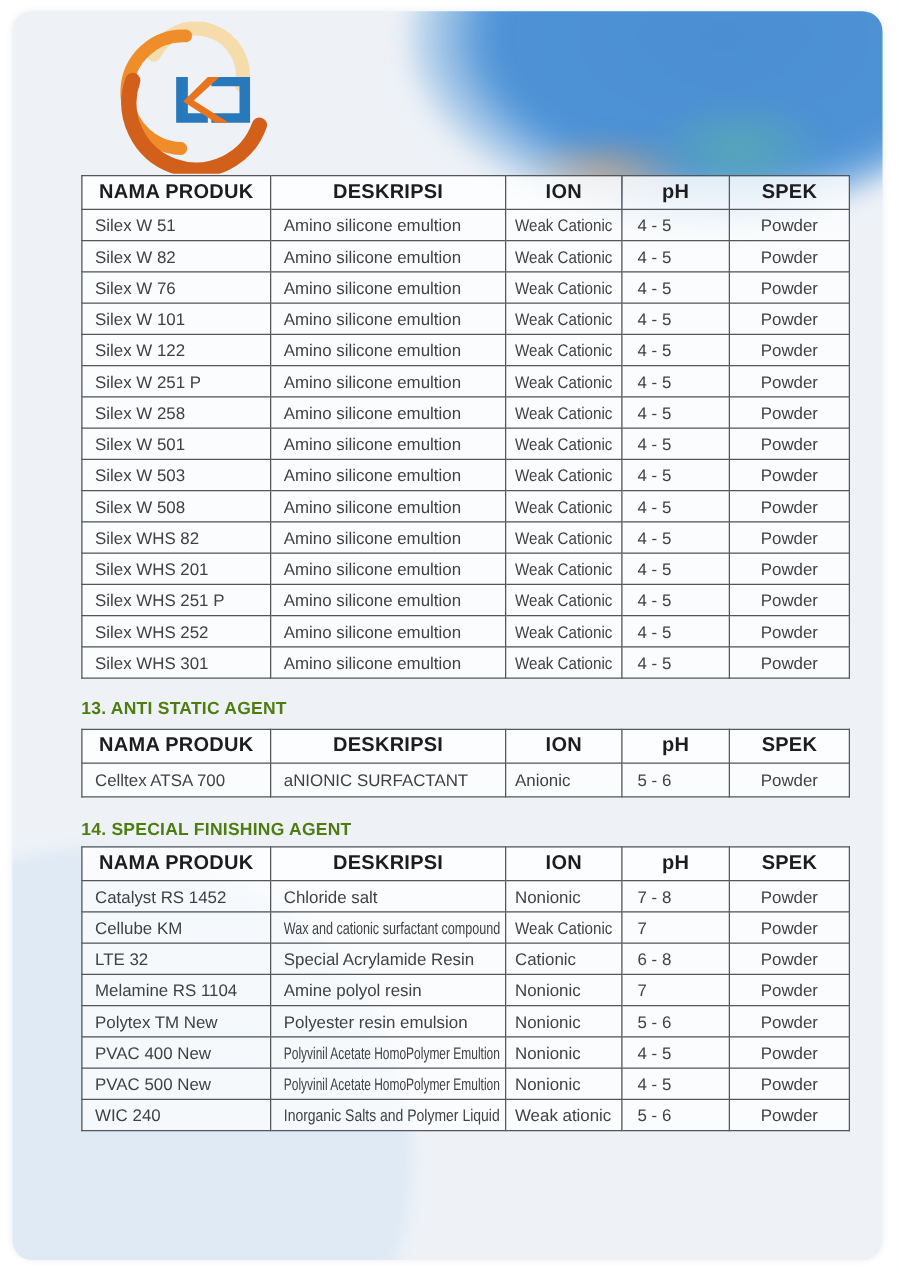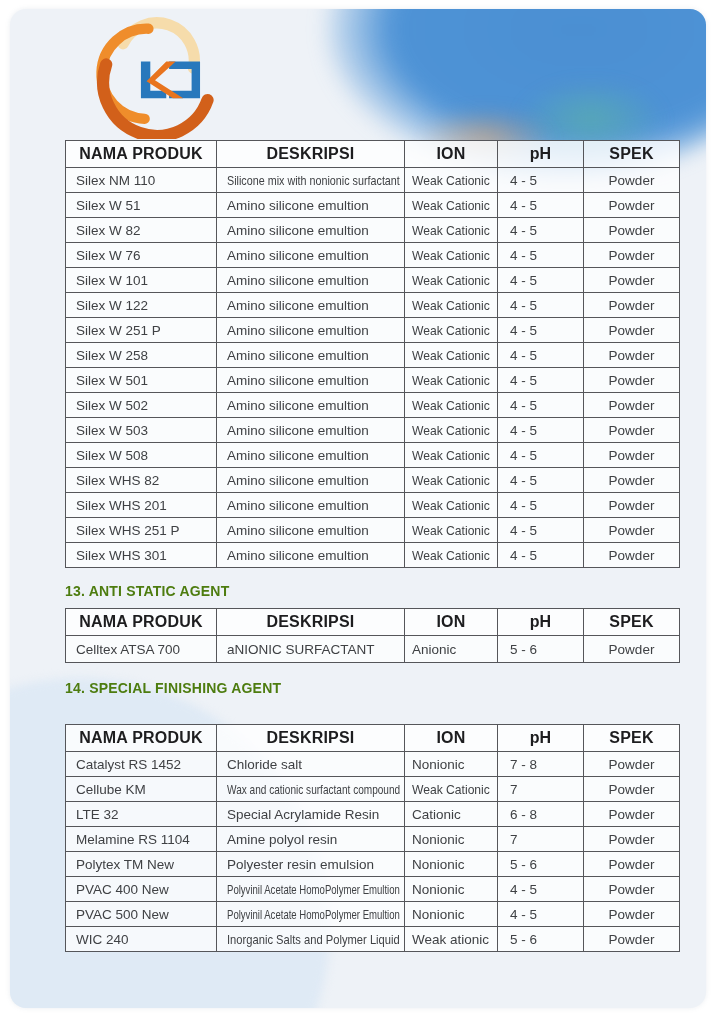--- a/index.html
+++ b/index.html
@@ -30,21 +30,21 @@
      background:rgba(255,255,255,.82);letter-spacing:.2px;}
   td{height:24px;font-size:13.5px;color:#3f4144;background:rgba(255,255,255,.72);vertical-align:middle;}
   td .fit{display:inline-block;white-space:nowrap;transform-origin:left center;}
   td.c0 .fit{margin-left:10px;}
   td.c1 .fit{margin-left:10px;}
   td.c2 .fit{margin-left:7px;}
   td.c3 .fit{margin-left:12px;}
   td.c4{text-align:center;}
   td.c4 .fit{transform-origin:center center;}
   .section-heading{font-size:14px;font-weight:bold;color:#4d7c0f;letter-spacing:.2px;margin:15px 0 9px 0;}
-  .section-heading.second{margin:17px 0 28px 0;}
+  .section-heading.second{margin:17px 0 6px 0;}
   table.t13 td{height:26px;}
 </style>
 </head>
 <body>
 
 <div class="page">
 
   <div class="blob-blue"></div>
   <div class="blob-teal"></div>
   <div class="blob-orange"></div>
@@ -81,27 +81,20 @@
         <tr>
           <th>NAMA PRODUK</th>
           <th>DESKRIPSI</th>
           <th>ION</th>
           <th>pH</th>
           <th>SPEK</th>
         </tr>
       </thead>
       <tbody>
           <tr>
-            <td class="c0"><span class="fit">Silex NM 110</span></td>
-            <td class="c1"><span class="fit" style="transform: scaleX(0.797);">Silicone mix with nonionic surfactant</span></td>
-            <td class="c2"><span class="fit" style="transform: scaleX(0.897);">Weak Cationic</span></td>
-            <td class="c3"><span class="fit">4 - 5</span></td>
-            <td class="c4"><span class="fit">Powder</span></td>
-          </tr>
-          <tr>
             <td class="c0"><span class="fit">Silex W 51</span></td>
             <td class="c1"><span class="fit">Amino silicone emultion</span></td>
             <td class="c2"><span class="fit" style="transform: scaleX(0.897);">Weak Cationic</span></td>
             <td class="c3"><span class="fit">4 - 5</span></td>
             <td class="c4"><span class="fit">Powder</span></td>
           </tr>
           <tr>
             <td class="c0"><span class="fit">Silex W 82</span></td>
             <td class="c1"><span class="fit">Amino silicone emultion</span></td>
             <td class="c2"><span class="fit" style="transform: scaleX(0.897);">Weak Cationic</span></td>
@@ -144,27 +137,20 @@
             <td class="c4"><span class="fit">Powder</span></td>
           </tr>
           <tr>
             <td class="c0"><span class="fit">Silex W 501</span></td>
             <td class="c1"><span class="fit">Amino silicone emultion</span></td>
             <td class="c2"><span class="fit" style="transform: scaleX(0.897);">Weak Cationic</span></td>
             <td class="c3"><span class="fit">4 - 5</span></td>
             <td class="c4"><span class="fit">Powder</span></td>
           </tr>
           <tr>
-            <td class="c0"><span class="fit">Silex W 502</span></td>
-            <td class="c1"><span class="fit">Amino silicone emultion</span></td>
-            <td class="c2"><span class="fit" style="transform: scaleX(0.897);">Weak Cationic</span></td>
-            <td class="c3"><span class="fit">4 - 5</span></td>
-            <td class="c4"><span class="fit">Powder</span></td>
-          </tr>
-          <tr>
             <td class="c0"><span class="fit">Silex W 503</span></td>
             <td class="c1"><span class="fit">Amino silicone emultion</span></td>
             <td class="c2"><span class="fit" style="transform: scaleX(0.897);">Weak Cationic</span></td>
             <td class="c3"><span class="fit">4 - 5</span></td>
             <td class="c4"><span class="fit">Powder</span></td>
           </tr>
           <tr>
             <td class="c0"><span class="fit">Silex W 508</span></td>
             <td class="c1"><span class="fit">Amino silicone emultion</span></td>
             <td class="c2"><span class="fit" style="transform: scaleX(0.897);">Weak Cationic</span></td>
@@ -180,20 +166,27 @@
           </tr>
           <tr>
             <td class="c0"><span class="fit">Silex WHS 201</span></td>
             <td class="c1"><span class="fit">Amino silicone emultion</span></td>
             <td class="c2"><span class="fit" style="transform: scaleX(0.897);">Weak Cationic</span></td>
             <td class="c3"><span class="fit">4 - 5</span></td>
             <td class="c4"><span class="fit">Powder</span></td>
           </tr>
           <tr>
             <td class="c0"><span class="fit">Silex WHS 251 P</span></td>
+            <td class="c1"><span class="fit">Amino silicone emultion</span></td>
+            <td class="c2"><span class="fit" style="transform: scaleX(0.897);">Weak Cationic</span></td>
+            <td class="c3"><span class="fit">4 - 5</span></td>
+            <td class="c4"><span class="fit">Powder</span></td>
+          </tr>
+          <tr>
+            <td class="c0"><span class="fit">Silex WHS 252</span></td>
             <td class="c1"><span class="fit">Amino silicone emultion</span></td>
             <td class="c2"><span class="fit" style="transform: scaleX(0.897);">Weak Cationic</span></td>
             <td class="c3"><span class="fit">4 - 5</span></td>
             <td class="c4"><span class="fit">Powder</span></td>
           </tr>
           <tr>
             <td class="c0"><span class="fit">Silex WHS 301</span></td>
             <td class="c1"><span class="fit">Amino silicone emultion</span></td>
             <td class="c2"><span class="fit" style="transform: scaleX(0.897);">Weak Cationic</span></td>
             <td class="c3"><span class="fit">4 - 5</span></td>

